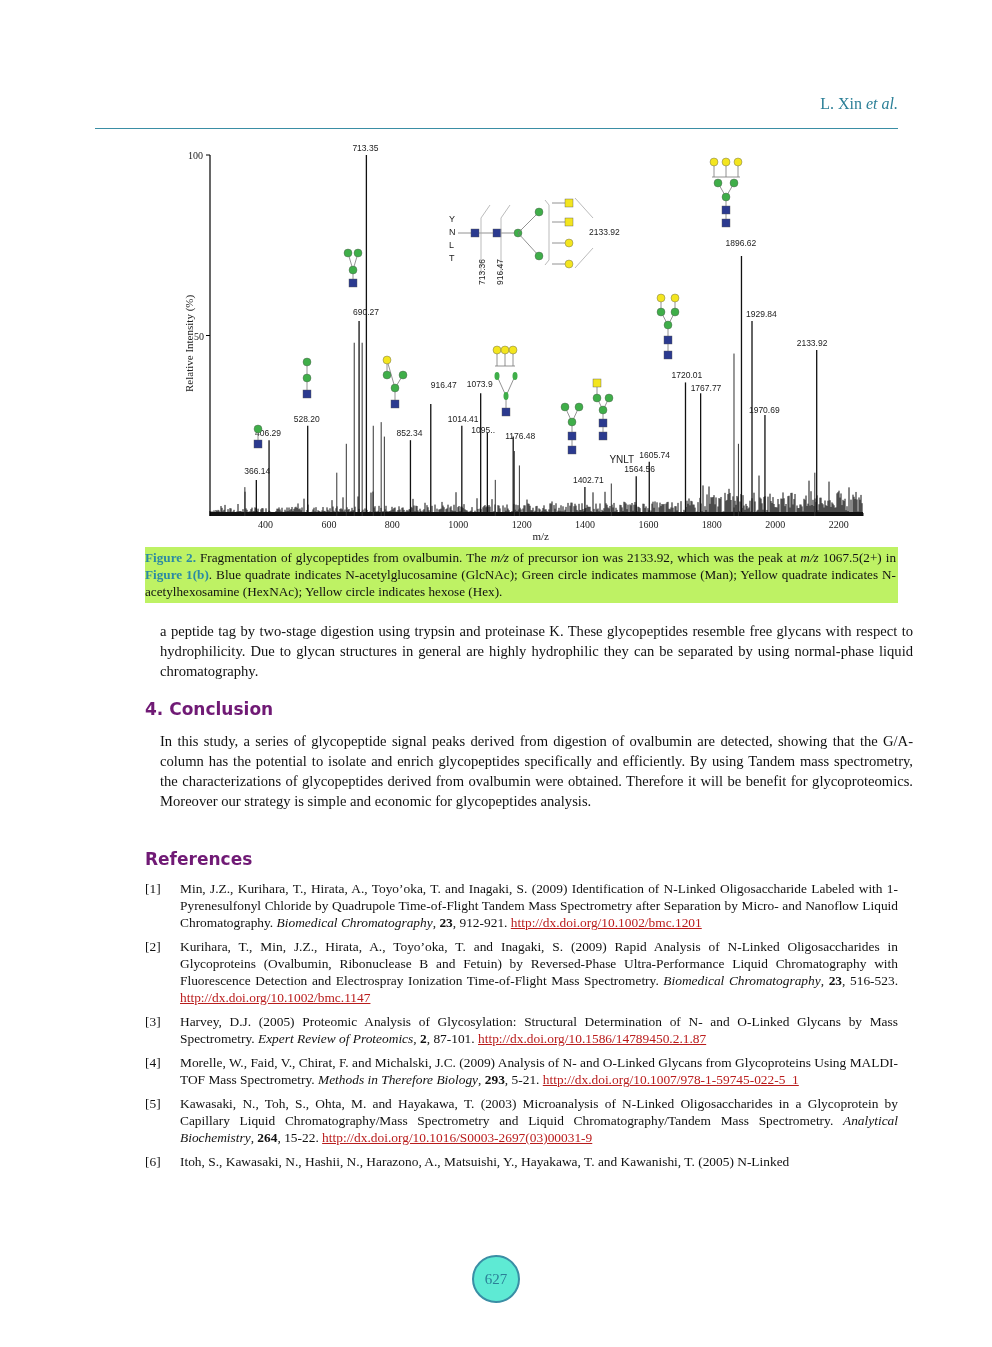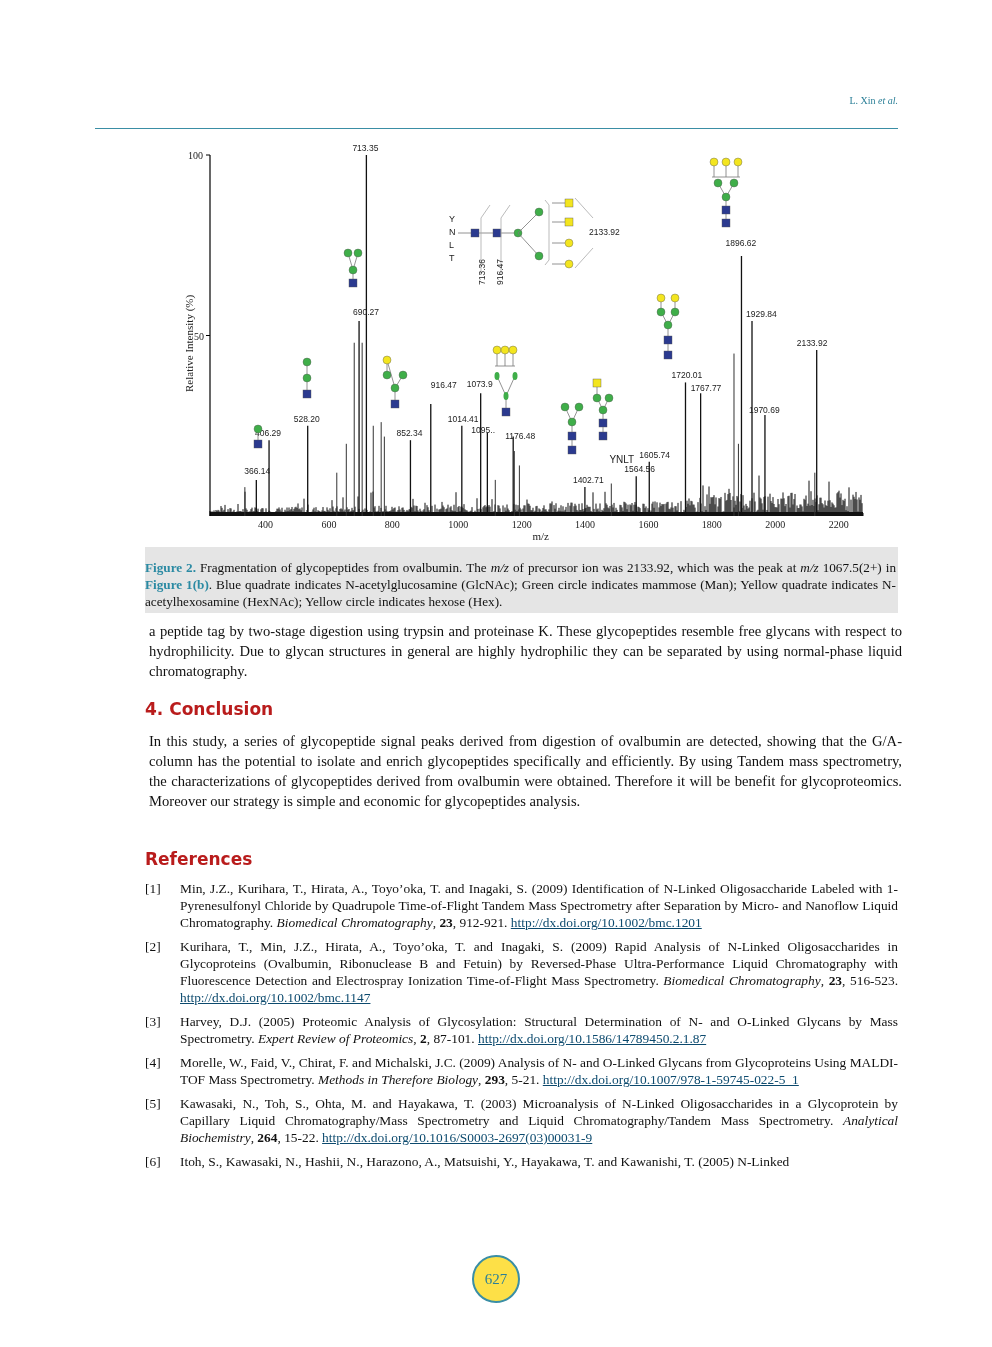--- a/index.html
+++ b/index.html
@@ -1,32 +1,32 @@
 <!DOCTYPE html>
 <html><head>
 <meta charset="utf-8">
 <style>
   * { margin: 0; padding: 0; box-sizing: border-box; }
   body { width: 992px; height: 1347px; background: #fff; position: relative; font-family: "Liberation Serif", serif; color: #111; overflow: hidden; }
-  .running-head { position: absolute; right: 94px; top: 95px; font-size: 10px; color: #2b7f97; font-family: "Liberation Serif", serif; }
+  .running-head { position: absolute; right: 94px; top: 95px; font-size: 16px; color: #2b7f97; font-family: "Liberation Serif", serif; }
   .running-head i { font-style: italic; }
   .head-rule { position: absolute; left: 95px; right: 94px; top: 128px; border-top: 1.5px solid #3a8ea5; }
   .figure { position: absolute; left: 145px; top: 140px; width: 753px; height: 405px; text-decoration: underline; }
   .figure svg { position: absolute; left: 0; top: 0; }
-  .caption { position: absolute; left: 145px; top: 547px; width: 753px; background: #e5e5e5; padding: 12px 2px 3px 0; font-size: 13.2px; line-height: 17px; text-align: justify; }
+  .caption { position: absolute; left: 145px; top: 547px; width: 753px; background: #bef264; padding: 2px 2px 3px 0; font-size: 13.2px; line-height: 17px; text-align: justify; }
   .caption .fig-ref { color: #2b8aa3; font-weight: bold; }
-  .body-text { position: absolute; left: 149px; width: 753px; font-size: 14.6px; line-height: 20px; text-align: justify; }
-  .section-head { position: absolute; left: 145px; font-family: "DejaVu Sans", sans-serif; font-weight: bold; font-size: 17px; color: #b91c1c; }
+  .body-text { position: absolute; left: 160px; width: 753px; font-size: 14.6px; line-height: 20px; text-align: justify; }
+  .section-head { position: absolute; left: 145px; font-family: "DejaVu Sans", sans-serif; font-weight: bold; font-size: 17px; color: #701a75; }
   .refs { position: absolute; left: 145px; top: 880px; width: 753px; }
   .ref { display: flex; font-size: 13.4px; line-height: 17px; margin-bottom: 7px; text-align: justify; }
   .ref .num { width: 35px; flex: none; }
   .ref .txt { flex: 1; }
-  .ref a { color: #0c4a6e; text-decoration: underline; }
+  .ref a { color: #b91c1c; text-decoration: underline; }
   .ref i { }
-  .page-num { position: absolute; left: 472px; top: 1255px; width: 48px; height: 48px; border-radius: 50%; background: #fde047; border: 2px solid #3a8ea5; color: #2b7f97; font-size: 15px; display: flex; align-items: center; justify-content: center; }
+  .page-num { position: absolute; left: 472px; top: 1255px; width: 48px; height: 48px; border-radius: 50%; background: #5eead4; border: 2px solid #3a8ea5; color: #2b7f97; font-size: 15px; display: flex; align-items: center; justify-content: center; }
 </style>
 </head>
 <body>
 
 <div class="running-head"><span>L. Xin </span><i>et al.</i></div>
 <div class="head-rule"></div>
 
 <div class="figure">
   <svg id="spec" width="753" height="405">
       <path d="M65,376V371.0575102880658M66,376V373.30538182956366M67,376V371.32716616565517M68,376V373.5250431689133M69,376V370.427371979489M70,376V372.2715847717719M71,376V369.99494167470175M72,376V370.95524995956197M73,376V369.8858864437008M74,376V370.5603655808267M75,376V372.91581515722515M76,376V366.0333144272399M77,376V367.8484584444066M78,376V371.40110537626276M79,376V369.824729931707M80,376V364.91677608568244M81,376V372.5474592704979M82,376V371.9316574657012M83,376V369.1499560039451M84,376V371.79781175097736M85,376V368.1588255613534M86,376V368.4109132273332M87,376V372.5042477396715M88,376V371.4480836311043M89,376V369.8431147552606M90,376V372.5710551385712M91,376V373.42296408945106M92,376V371.35595313494537M93,376V363.9924235143487M94,376V371.1757873862746M95,376V371.16536545478607M96,376V371.08165221400856M97,376V372.2862361539124M98,376V369.16632352107086M99,376V372.23711481460475M100,376V351.70633033776784M101,376V368.3632912593979M102,376V369.7954574959509M103,376V373.841405066728M104,376V371.6415589807095M105,376V371.3975810835082M106,376V369.1136779809132M107,376V367.64622953415386M108,376V371.60436171453057M109,376V371.05603247489165M110,376V367.37398490033337M111,376V368.1516339985127M112,376V370.8478968283978M113,376V368.65764794805864M114,376V372.21474249900746M115,376V372.9550699184097M116,376V369.26878580341446M117,376V368.09001187145117M118,376V368.34258492512134M119,376V373.74466237655895M120,376V373.8563088846035M121,376V368.3031932523102M122,376V372.9992643954146M123,376V373.64150490140474M124,376V370.62888060696963M125,376V371.5392278987768M126,376V371.94713131542295M127,376V373.05037695336705M128,376V373.9937004108924M129,376V373.3972310056781M130,376V373.23715651304417M131,376V371.0929014315064M132,376V368.6862909553249M133,376V368.7974377648166M134,376V367.43535061350275M135,376V369.47970166972317M136,376V371.452762311543M137,376V367.7420790952174M138,376V373.5132977583675M139,376V371.831256748425M140,376V369.70808432432773M141,376V371.297798976235M142,376V367.49519774723393M143,376V370.9671080057853M144,376V367.5185039450715M145,376V370.3958359460504M146,376V369.0916361018156M147,376V366.98322277207444M148,376V370.97753071189845M149,376V368.87926942916204M150,376V367.3205925169682M151,376V366.75661690950494M152,376V367.9178078857316M153,376V363.4568091083256M154,376V369.1970449775963M155,376V368.4616916069549M156,376V370.28673506471137M157,376V367.46215701195496M158,376V373.6159327951399M159,376V358.6671197564475M160,376V372.85106617237733M161,376V372.74066310759457M162,376V370.04995457285884M163,376V364.5781534838678M164,376V373.73560978453355M165,376V372.6149829214956M166,376V372.24291893277206M167,376V371.6904196522539M168,376V369.4596403745927M169,376V367.69635653321063M170,376V371.38150133287957M171,376V367.1837549392169M172,376V373.3504185073849M173,376V370.28945717454735M174,376V370.91672937187656M175,376V371.4595714198686M176,376V373.53348064331135M177,376V370.48015632188253M178,376V367.0409158321727M179,376V370.86369935530223M180,376V370.97281067438036M181,376V373.0104803303105M182,376V367.36867890521114M183,376V369.80893438955377M184,376V371.30113882954475M185,376V368.2594963731811M186,376V372.1944999023185M187,376V360.1405483449816M188,376V366.5422321951865M189,376V370.744908917269M190,376V372.33399914292374M191,376V368.25946789587783M192,376V366.3352508576014M193,376V371.19274537746014M194,376V372.72945206990215M195,376V369.0517460696332M196,376V368.33342164054477M197,376V369.30415000567183M198,376V357.33700168001644M199,376V371.3135613670786M200,376V369.51106668179153M201,376V372.9987408804358M202,376V367.3102557154171M203,376V369.72193319531885M204,376V369.0401654703311M205,376V373.2908255293181M206,376V370.9176110260337M207,376V367.83745803897597M208,376V370.3152503902008M209,376V370.37962135821374M210,376V366.6976629967839M211,376V371.95805811838153M212,376V373.579378178587M213,376V356.4725376651395M214,376V368.9127498492764M215,376V373.5635562598075M216,376V372.69851437493304M217,376V371.42761039320476M218,376V369.64562245161613M219,376V372.199666425614M220,376V368.46562381180456M221,376V373.21910764026745M222,376V369.90561164363277M223,376V373.96885238174764M224,376V373.1612451080483M225,376V371.4204847916233M226,376V352.58588535397456M227,376V372.58230657490907M228,376V351.57919515709915M229,376V367.6075927527692M230,376V366.20953623352807M231,376V371.35369518283244M232,376V373.46138243981034M233,376V370.82281599171915M234,376V365.8511034331365M235,376V372.76654801780114M236,376V367.9047423572117M237,376V371.88173205286563M238,376V371.1833753468743M239,376V371.77512135348724M240,376V369.3774340282373M241,376V365.79940909267555M242,376V370.92833787079576M243,376V372.7447943515945M244,376V371.1233271520911M245,376V371.12677067381316M246,376V370.38120965387145M247,376V366.82154095952626M248,376V369.45285978295806M249,376V368.0745819258797M250,376V367.46398415459305M251,376V371.77618151267654M252,376V371.73532464388273M253,376V370.1688292743001M254,376V366.30015597527085M255,376V369.577067210637M256,376V371.9929931129303M257,376V367.8040072646664M258,376V367.47959523104294M259,376V369.9321367220405M260,376V373.4008032726448M261,376V371.44520579545286M262,376V369.9375107397114M263,376V371.1101968833305M264,376V369.50376107844556M265,376V369.0200901531814M266,376V366.8630201538956M267,376V367.6269302990104M268,376V358.86170277993097M269,376V365.5096494337625M270,376V371.2445591414113M271,376V365.7060912019444M272,376V366.04544709759955M273,376V370.4777876247014M274,376V372.43548568703693M275,376V368.720358160185M276,376V370.81465222241127M277,376V373.15374684635856M278,376V370.4789972208043M279,376V369.1793489529175M280,376V362.75801158838493M281,376V371.69128165195144M282,376V365.15498180813677M283,376V367.25353098866265M284,376V370.29246111646785M285,376V373.1196821229232M286,376V373.88040225864796M287,376V365.8338146115743M288,376V373.9273129767224M289,376V372.2772927183181M290,376V364.56776684375376M291,376V373.7792526237456M292,376V368.6404759766573M293,376V372.8692540049408M294,376V369.49249953259937M295,376V369.2887371281014M296,376V368.6231663452631M297,376V361.9110461739319M298,376V365.5516641563576M299,376V367.2481954133817M300,376V372.7521757237358M301,376V369.1443246533358M302,376V368.38804945834045M303,376V364.66255154536304M304,376V371.7878165457727M305,376V367.47859877488514M306,376V366.2763025773207M307,376V370.2327779143218M308,376V370.9713492333579M309,376V364.75039666034365M310,376V370.9205053388707M311,376V352.2195964021704M312,376V371.95731563407884M313,376V367.10500240790105M314,376V366.0032844610818M315,376V371.09657787892536M316,376V366.6151683325036M317,376V366.6335174708058M318,376V368.12499606123055M319,376V364.1491324203791M320,376V369.3523355327422M321,376V370.2477978865088M322,376V370.42029254028574M323,376V371.5863887943584M324,376V372.5202628157055M325,376V371.24914883191855M326,376V370.60152131031833M327,376V367.1192383417675M328,376V373.2928090673624M329,376V373.048320114823M330,376V370.7024580022141M331,376V373.21002771318194M332,376V358.25665565386726M333,376V368.93498193155153M334,376V372.51847766034996M335,376V368.61603768457076M336,376V369.09808909286465M337,376V372.7295440664276M338,376V367.3329216531488M339,376V365.9586160450763M340,376V365.0949810886549M341,376V367.2694306193636M342,376V366.2998705982938M343,376V366.6043242043161M344,376V365.0179586618267M345,376V366.647100304178M346,376V373.0125201402412M347,376V359.15367306007727M348,376V373.40272969853186M349,376V371.1120579519029M350,376V364.474753748133M351,376V371.79638682234787M352,376V372.60529740860477M353,376V365.20179934805486M354,376V365.63872571879915M355,376V368.4079469006611M356,376V373.00335622546146M357,376V372.32254883811555M358,376V365.43603501408506M359,376V373.9695213686121M360,376V367.4764932400213M361,376V370.7281018203417M362,376V364.4936076922592M363,376V368.55461711747193M364,376V370.2874653388287M365,376V372.6902144817525M366,376V372.0982680968076M367,376V371.12203776964816M368,376V373.96337440682134M369,376V363.93210161447536M370,376V369.69149241550554M371,376V364.6604585751738M372,376V370.94797611582715M373,376V365.14889795856203M374,376V369.502384058382M375,376V367.77597116925784M376,376V369.37752989788606M377,376V372.1923097101696M378,376V368.49695401828006M379,376V365.33599612530116M380,376V365.38431739549657M381,376V372.93773201977996M382,376V359.5393305299798M383,376V363.48490108174366M384,376V363.8837858979449M385,376V365.775358519926M386,376V370.2440062957291M387,376V370.28306482741885M388,376V367.76583492984787M389,376V372.29000438778917M390,376V370.73978283200677M391,376V366.21097689097695M392,376V365.89369678722454M393,376V372.5272936636228M394,376V368.4249753170447M395,376V369.3718267303802M396,376V371.97254984906635M397,376V370.7603059609862M398,376V368.04879442144204M399,376V365.341248172411M400,376V369.5081888330109M401,376V369.2949418716402M402,376V371.15942232431513M403,376V372.074698460939M404,376V369.4116983816384M405,376V363.43243218226735M406,376V363.5443167232799M407,376V361.44039491678166M408,376V372.600457579978M409,376V365.0800844787275M410,376V368.69489125845257M411,376V363.26437199209306M412,376V372.91603882681386M413,376V370.71680988032443M414,376V367.82302909227644M415,376V370.8234416652487M416,376V365.2771669534091M417,376V371.2588178544945M418,376V366.28493720025966M419,376V371.3205770769919M420,376V369.74555144873193M421,376V366.9056811235261M422,376V373.69670844913315M423,376V362.9184540539916M424,376V371.96863072093134M425,376V365.6520263787269M426,376V362.6039623495653M427,376V362.6950169708447M428,376V372.64476561170665M429,376V366.2002163828652M430,376V363.7568185876308M431,376V365.6170413618059M432,376V369.93297477401967M433,376V371.3993137744545M434,376V363.8197469419394M435,376V369.9147949502875M436,376V370.12505485392944M437,376V363.2767485773165M438,376V369.1175492661285M439,376V371.0710627797839M440,376V368.4026742669162M441,376V367.9168474561851M442,376V364.8134795457076M443,376V366.5908971492762M444,376V366.9084524154635M445,376V366.80126469948766M446,376V370.9430810000063M447,376V372.6208107379258M448,376V352.3433814887288M449,376V368.89209630764M450,376V372.78277476330624M451,376V363.6081497341593M452,376V369.4407544476585M453,376V368.51889075849147M454,376V371.29744872772494M455,376V363.4532948594332M456,376V372.3250656461578M457,376V369.82156754622014M458,376V370.8850518972265M459,376V368.24953832370176M460,376V351.79984712322783M461,376V363.2761095907461M462,376V364.7282296334108M463,376V367.55793730319283M464,376V368.43285185815387M465,376V366.0111967924762M466,376V373.9381714026431M467,376V364.6388697464693M468,376V367.47381802780035M469,376V362.93494553732165M470,376V371.2935908343259M471,376V367.7700287083777M472,376V369.83803640788426M473,376V373.7383735796797M474,376V373.4218938338827M475,376V364.8398235851415M476,376V365.13246885221105M477,376V367.3938600886066M478,376V370.89083516617404M479,376V361.76455643153787M480,376V362.23801180370435M481,376V363.4890225444661M482,376V369.1803890243826M483,376V364.6428907705704M484,376V373.8024786676246M485,376V364.42643934452576M486,376V365.3359117043423M487,376V363.0294588839733M488,376V370.7432463495485M489,376V364.76185807248174M490,376V362.02160887704105M491,376V364.699053316759M492,376V371.2660591246059M493,376V366.70261420068186M494,376V367.10677499858207M495,376V368.1463709097192M496,376V372.93490466602384M497,376V373.8543644322815M498,376V363.717494806076M499,376V363.8734062557112M500,376V368.1069568909559M501,376V366.41664367738224M502,376V373.19678155269446M503,376V368.19182122398047M504,376V370.2396568964177M505,376V373.9103394536559M506,376V370.51773202503165M507,376V363.6620558118382M508,376V361.6957676609171M509,376V367.79684008280867M510,376V361.4274419845516M511,376V373.746677595439M512,376V362.3209262095173M513,376V372.1567955064417M514,376V367.40482525517973M515,376V362.6548193995425M516,376V365.87385297781475M517,376V364.0089038509612M518,376V364.5486472690148M519,376V363.9836679974456M520,376V372.2360445721656M521,376V363.6912816913391M522,376V362.20063566487477M523,376V361.8445424672872M524,376V368.73943527498915M525,376V369.22230575039333M526,376V367.4625241315276M527,376V362.3222555442119M528,376V367.6880350687026M529,376V371.7854974770869M530,376V366.1868073280018M531,376V366.2647455187307M532,376V370.41555540850817M533,376V362.8856684721986M534,376V373.74187048485726M535,376V372.0910848578997M536,376V361.1521212636833M537,376V372.5749995536061M538,376V372.42949266548607M539,376V369.8419594747887M540,376V371.5229382379941M541,376V366.986929928766M542,376V360.71180236515227M543,376V363.79120768186084M544,376V358.4588320734523M545,376V365.32296775250666M546,376V360.8362516989226M547,376V361.3090873713598M548,376V364.608460949464M549,376V364.6176178532341M550,376V367.6244695265284M551,376V372.97544177238325M552,376V371.5404512149266M553,376V362.13193995424723M554,376V372.5323839323414M555,376V357.8723470024389M556,376V363.4912181195999M557,376V371.21974237296683M558,376V345.430582969391M559,376V373.9359380415808M560,376V366.2079225984535M561,376V369.9579644281852M562,376V354.4293849532704M563,376V371.7980675609249M564,376V346.47769778136995M565,376V363.83180272751906M566,376V357.1782422374731M567,376V357.6100405535704M568,376V357.01540594533617M569,376V355.1291804523598M570,376V364.29581419091375M571,376V357.4605173022265M572,376V372.2155420692089M573,376V366.4728050025523M574,376V358.1058810554642M575,376V358.7175721109914M576,376V356.9756224831263M577,376V373.2256166537475M578,376V371.53726138934576M579,376V371.45664029266635M580,376V352.8488205748713M581,376V360.75271097624767M582,376V359.932703760422M583,376V354.0857531557421M584,376V348.82523545963863M585,376V352.9424363809956M586,376V360.003635169115M587,376V371.6308990950283M588,376V356.35312612254927M589,376V367.5075631463521M590,376V360.7970630959358M591,376V364.7968060518405M592,376V355.97556860076M593,376V357.3433331600275M594,376V371.0713322178738M595,376V361.49494096572323M596,376V354.07369091058047M597,376V367.9010537783828M598,376V355.1361243453765M599,376V365.53178106428703M600,376V369.7683597073337M601,376V363.9008456931919M602,376V365.975436258106M603,376V368.6131454067646M604,376V367.4917726983407M605,376V360.7072287448245M606,376V371.5415168358762M607,376V358.2874734526938M608,376V372.71056850622955M609,376V352.6914100164483M610,376V361.47161785743543M611,376V372.7373697842815M612,376V370.7044788535345M613,376V369.78080621884436M614,376V335.55779687293216M615,376V357.5029018490159M616,376V358.62600753722927M617,376V363.32775091537M618,376V369.7017738642164M619,376V356.9406916636732M620,376V356.20447999577766M621,376V373.9579041650124M622,376V369.9646077930917M623,376V356.6463323754246M624,376V373.3007354470346M625,376V353.6795610950409M626,376V361.0405371851348M627,376V362.9236217457887M628,376V357.08919871249503M629,376V363.98631931446505M630,376V367.1315320552814M631,376V367.26282770561954M632,376V367.4174134573573M633,376V359.00797151797025M634,376V364.1925757346593M635,376V373.5707950484941M636,376V358.5505473314049M637,376V358.8144938051034M638,376V352.4265559714896M639,376V358.2998414251413M640,376V366.15614700117845M641,376V364.01072991700227M642,376V373.32629790331424M643,376V356.1486226123179M644,376V355.73679314843173M645,376V367.5451138383151M646,376V352.9245423149881M647,376V352.8010306971937M648,376V364.4781521184278M649,376V359.07841806414206M650,376V353.9742407627979M651,376V372.4973087175997M652,376V365.4733833714606M653,376V368.0342780078019M654,376V368.0868044920878M655,376V364.49688080968497M656,376V364.5936998594647M657,376V366.4089671601157M658,376V371.36024269121936M659,376V358.8025828874646M660,376V359.8389881458794M661,376V355.5167615122354M662,376V365.95801744402223M663,376V363.66783222732687M664,376V340.6492903912931M665,376V365.6051905891769M666,376V351.2299136936835M667,376V365.0432984988562M668,376V359.8106447608064M669,376V366.00061562966744M670,376V358.52473058816855M671,376V361.9148369506992M672,376V355.32906528274066M673,376V370.2132212674645M674,376V364.2439539888706M675,376V357.7160283496871M676,376V357.6926496653621M677,376V363.06491170854366M678,376V364.287529540771M679,376V367.54818422727647M680,376V360.4816667611971M681,376V365.2319848562192M682,376V365.9800131082248M683,376V360.6977894050252M684,376V341.5974781634621M685,376V360.24314189338224M686,376V366.951025498018M687,376V362.41229581419094M688,376V363.68038146194516M689,376V365.26432900698893M690,376V367.74476348477117M691,376V367.3515640853547M692,376V353.3332703130219M693,376V352.14743125271775M694,376V350.676752122209M695,376V357.5823801511227M696,376V353.4534834477152M697,376V365.0851955835366M698,376V359.8373373288211M699,376V361.02934603822814M700,376V358.7410243321423M701,376V370.2181892373912M702,376V366.22625394664703M703,376V371.03933790860793M704,376V347.3576542894775M705,376V373.41768594142894M706,376V359.6178390020103M707,376V373.1446115270452M708,376V354.66778968861666M709,376V356.784787133143M710,376V358.9296121414932M711,376V351.96636771406423M712,376V359.4688159743886M713,376V371.4348583460949M714,376V357.4497140453368M715,376V359.7265870877684M716,376V354.9314068024124M717,376V363.18061581872837M718,376V372.99241255144034" stroke="#111" stroke-width="1"></path>

